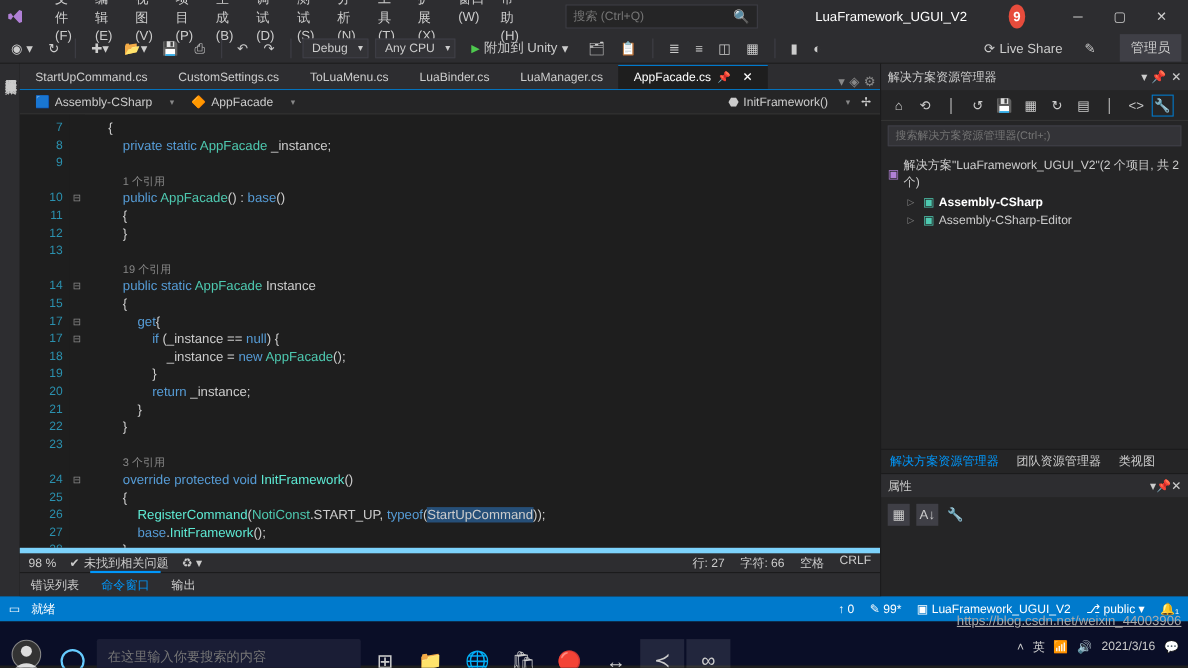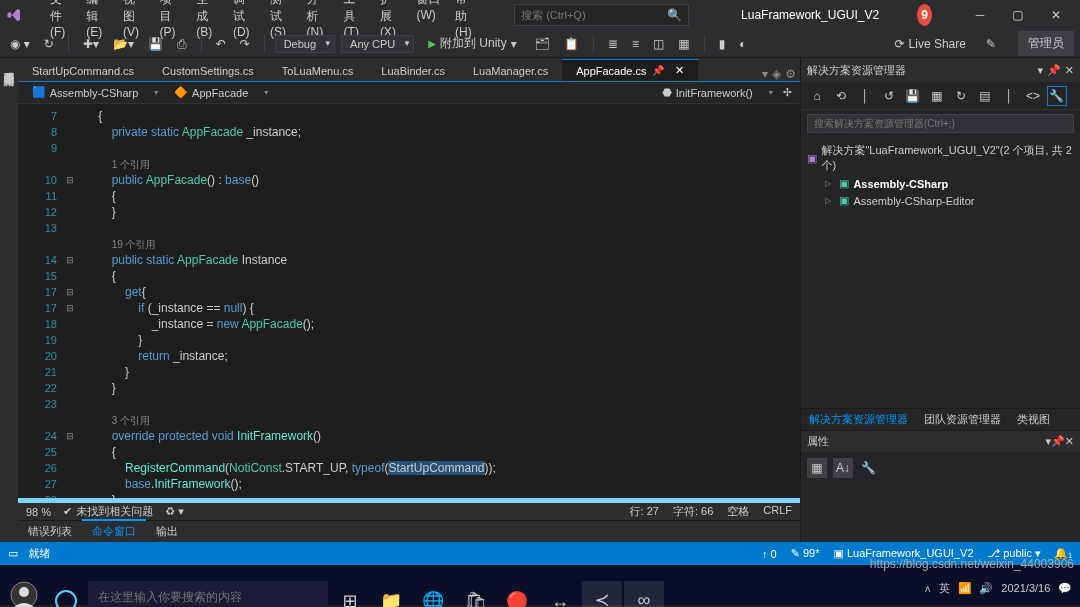--- a/index.html
+++ b/index.html
@@ -93,21 +93,21 @@
 
 .taskbar { height:40px; background:#0a0e27; display:flex; align-items:flex-start; padding:16px 4px; gap:2px; position:relative; }
 .taskbar .start { width:40px; display:flex; align-items:center; justify-content:center; color:#fff; }
 .taskbar .search-tb { flex:0 0 240px; background:#1a1d35; height:32px; border-radius:2px; display:flex; align-items:center; padding:0 10px; gap:8px; color:#888; }
 .taskbar .search-tb input { background:transparent; border:none; outline:none; color:#ccc; flex:1; font-size:12px; }
 .taskbar .app { width:40px; height:40px; display:flex; align-items:center; justify-content:center; font-size:18px; }
 .taskbar .app.active { border-bottom:2px solid #76b9ed; background:rgba(255,255,255,0.1); }
 .taskbar .tray { margin-left:auto; display:flex; align-items:center; gap:8px; color:#ccc; font-size:11px; padding-right:4px; }
 .taskbar .clock { text-align:right; line-height:13px; }
 
-.watermark { position:absolute; bottom:36px; right:6px; color:#aaa; font-size:12px; z-index:100; pointer-events:none; }
+.watermark { position:absolute; bottom:36px; right:6px; color:#aaa; font-size:12px; z-index:100; pointer-events:none;text-decoration:underline; }
 .cortana-ring { width:22px; height:22px; border:2px solid #6cf; border-radius:50%; }
 </style>
 </head>
 <body>
 
 <div class="titlebar">
   <span class="vs-logo">
     <svg width="16" height="16" viewBox="0 0 16 16">
         <path fill="#b180d7" d="M11.5 2L6 8l5.5 6 2.5-1V3zM4 5L1.5 6v4L4 11l2-3z"></path>
       </svg>

